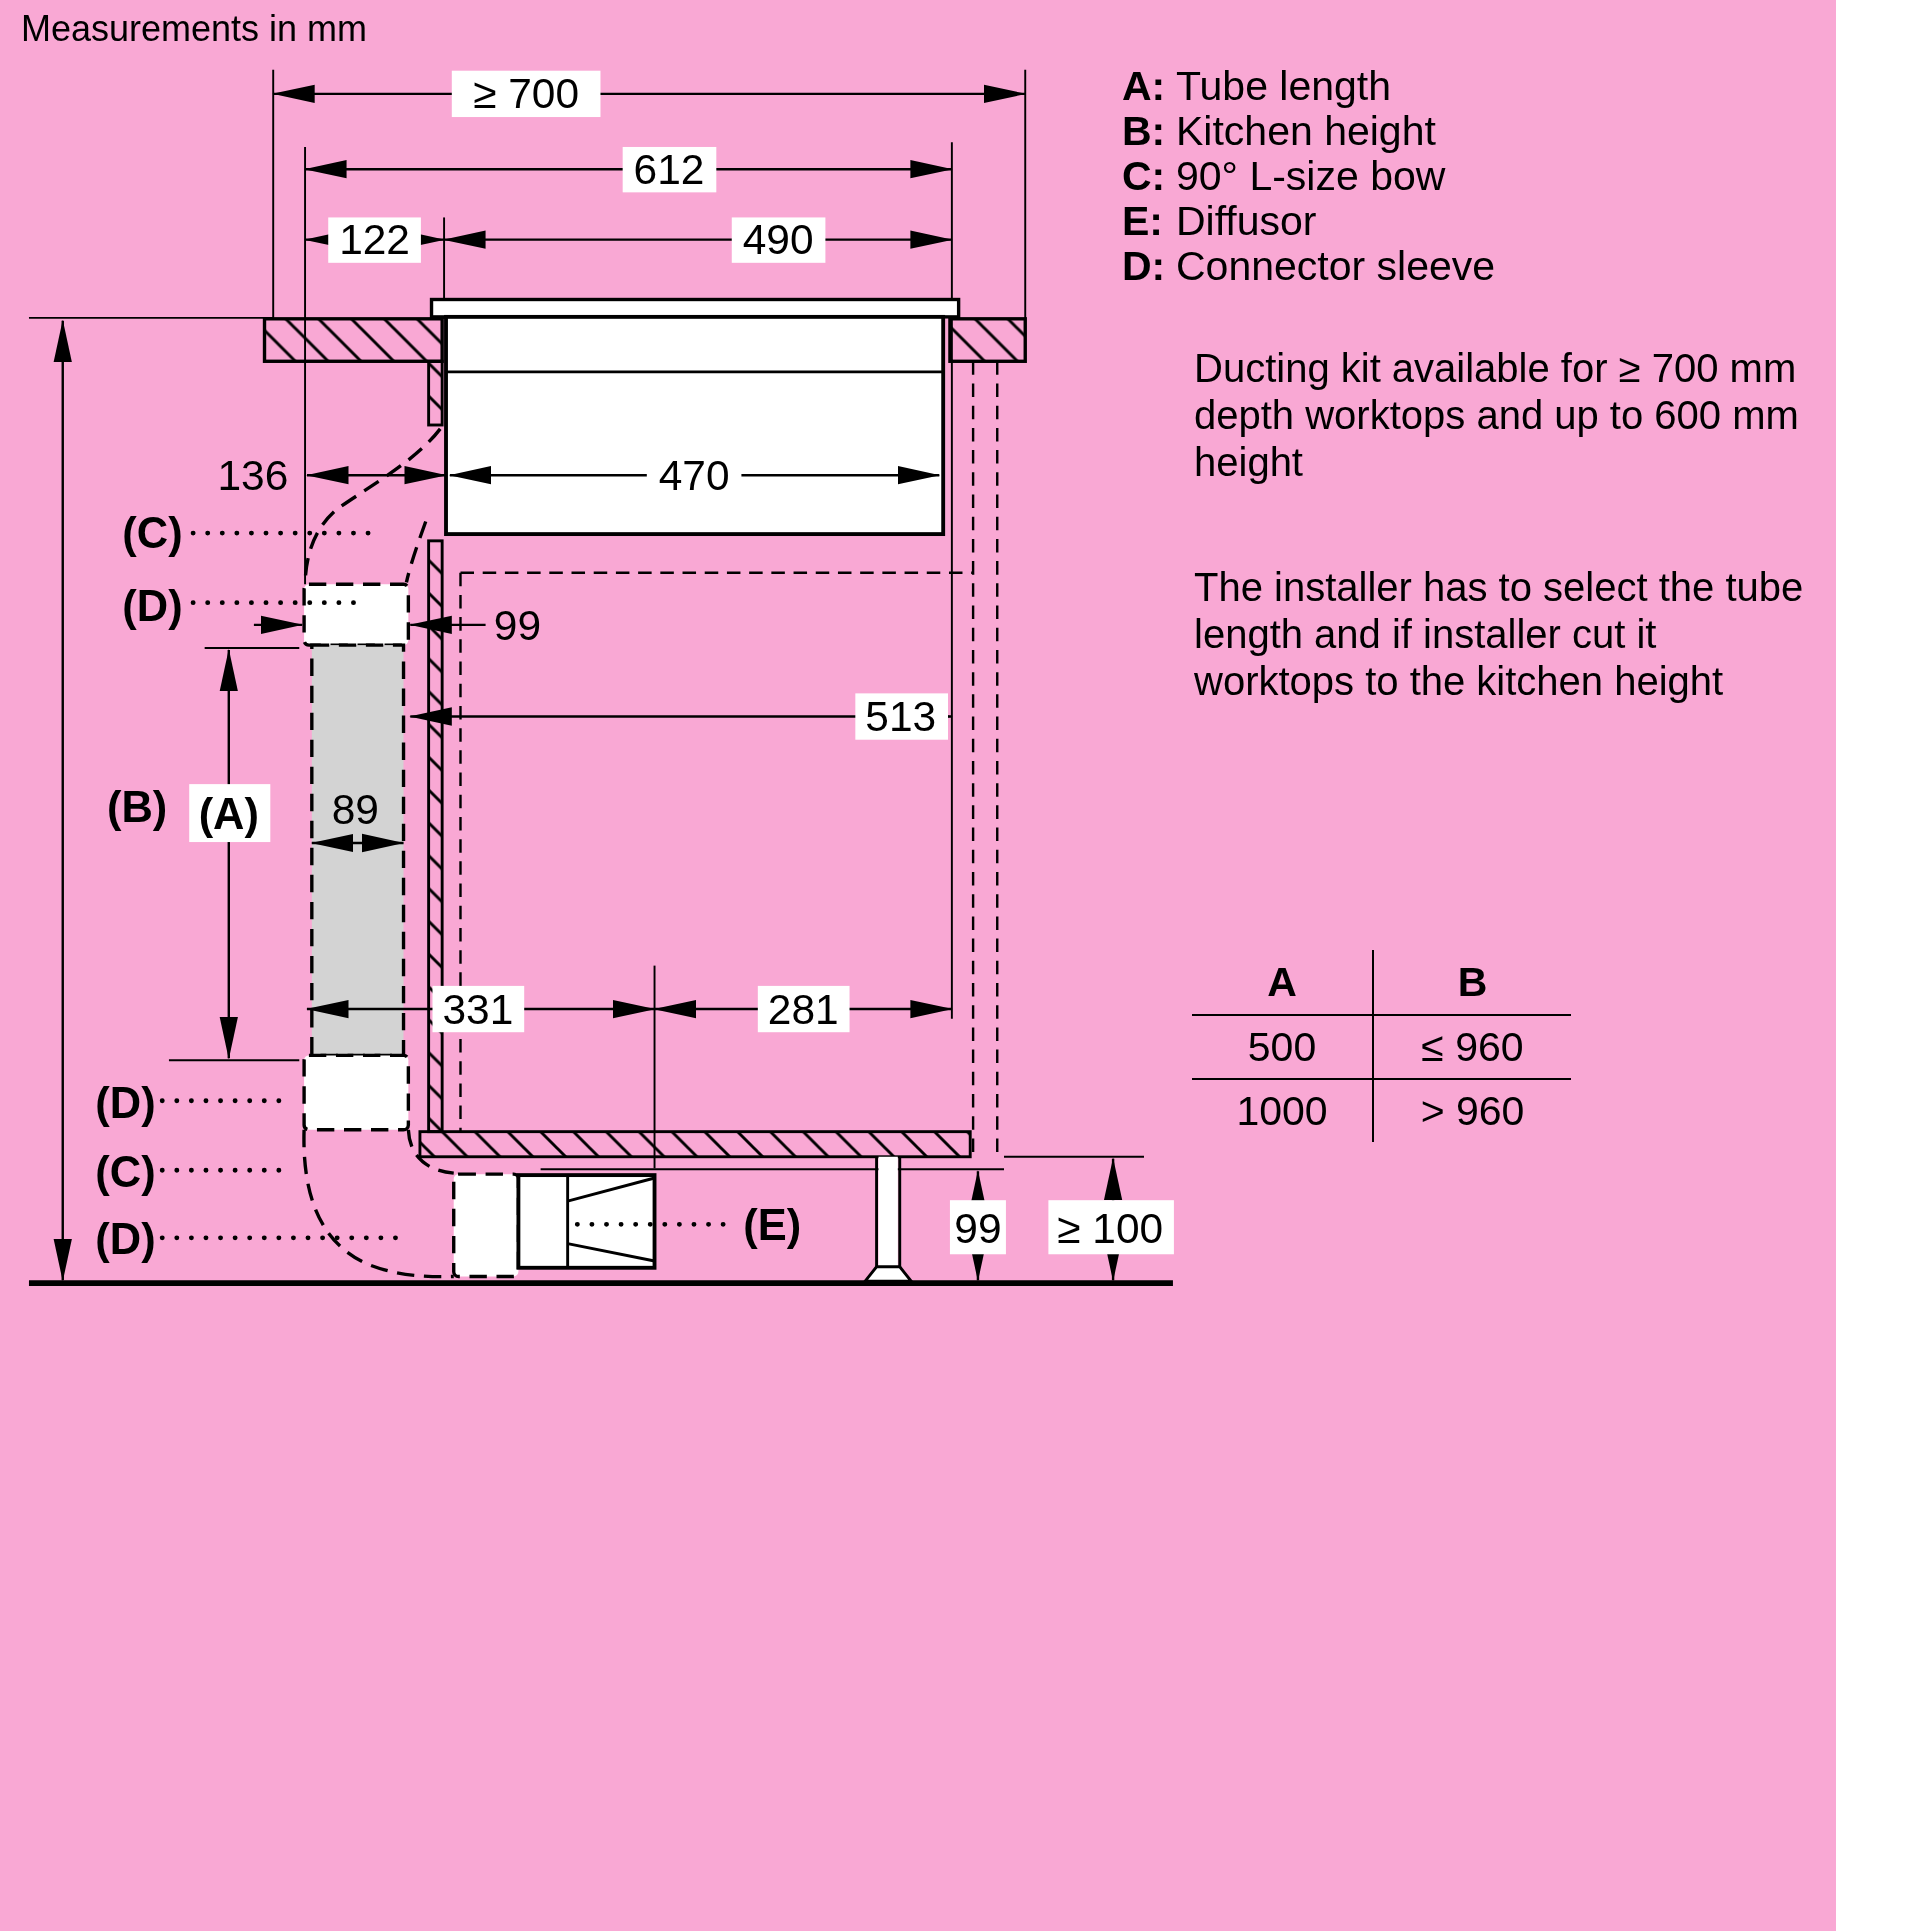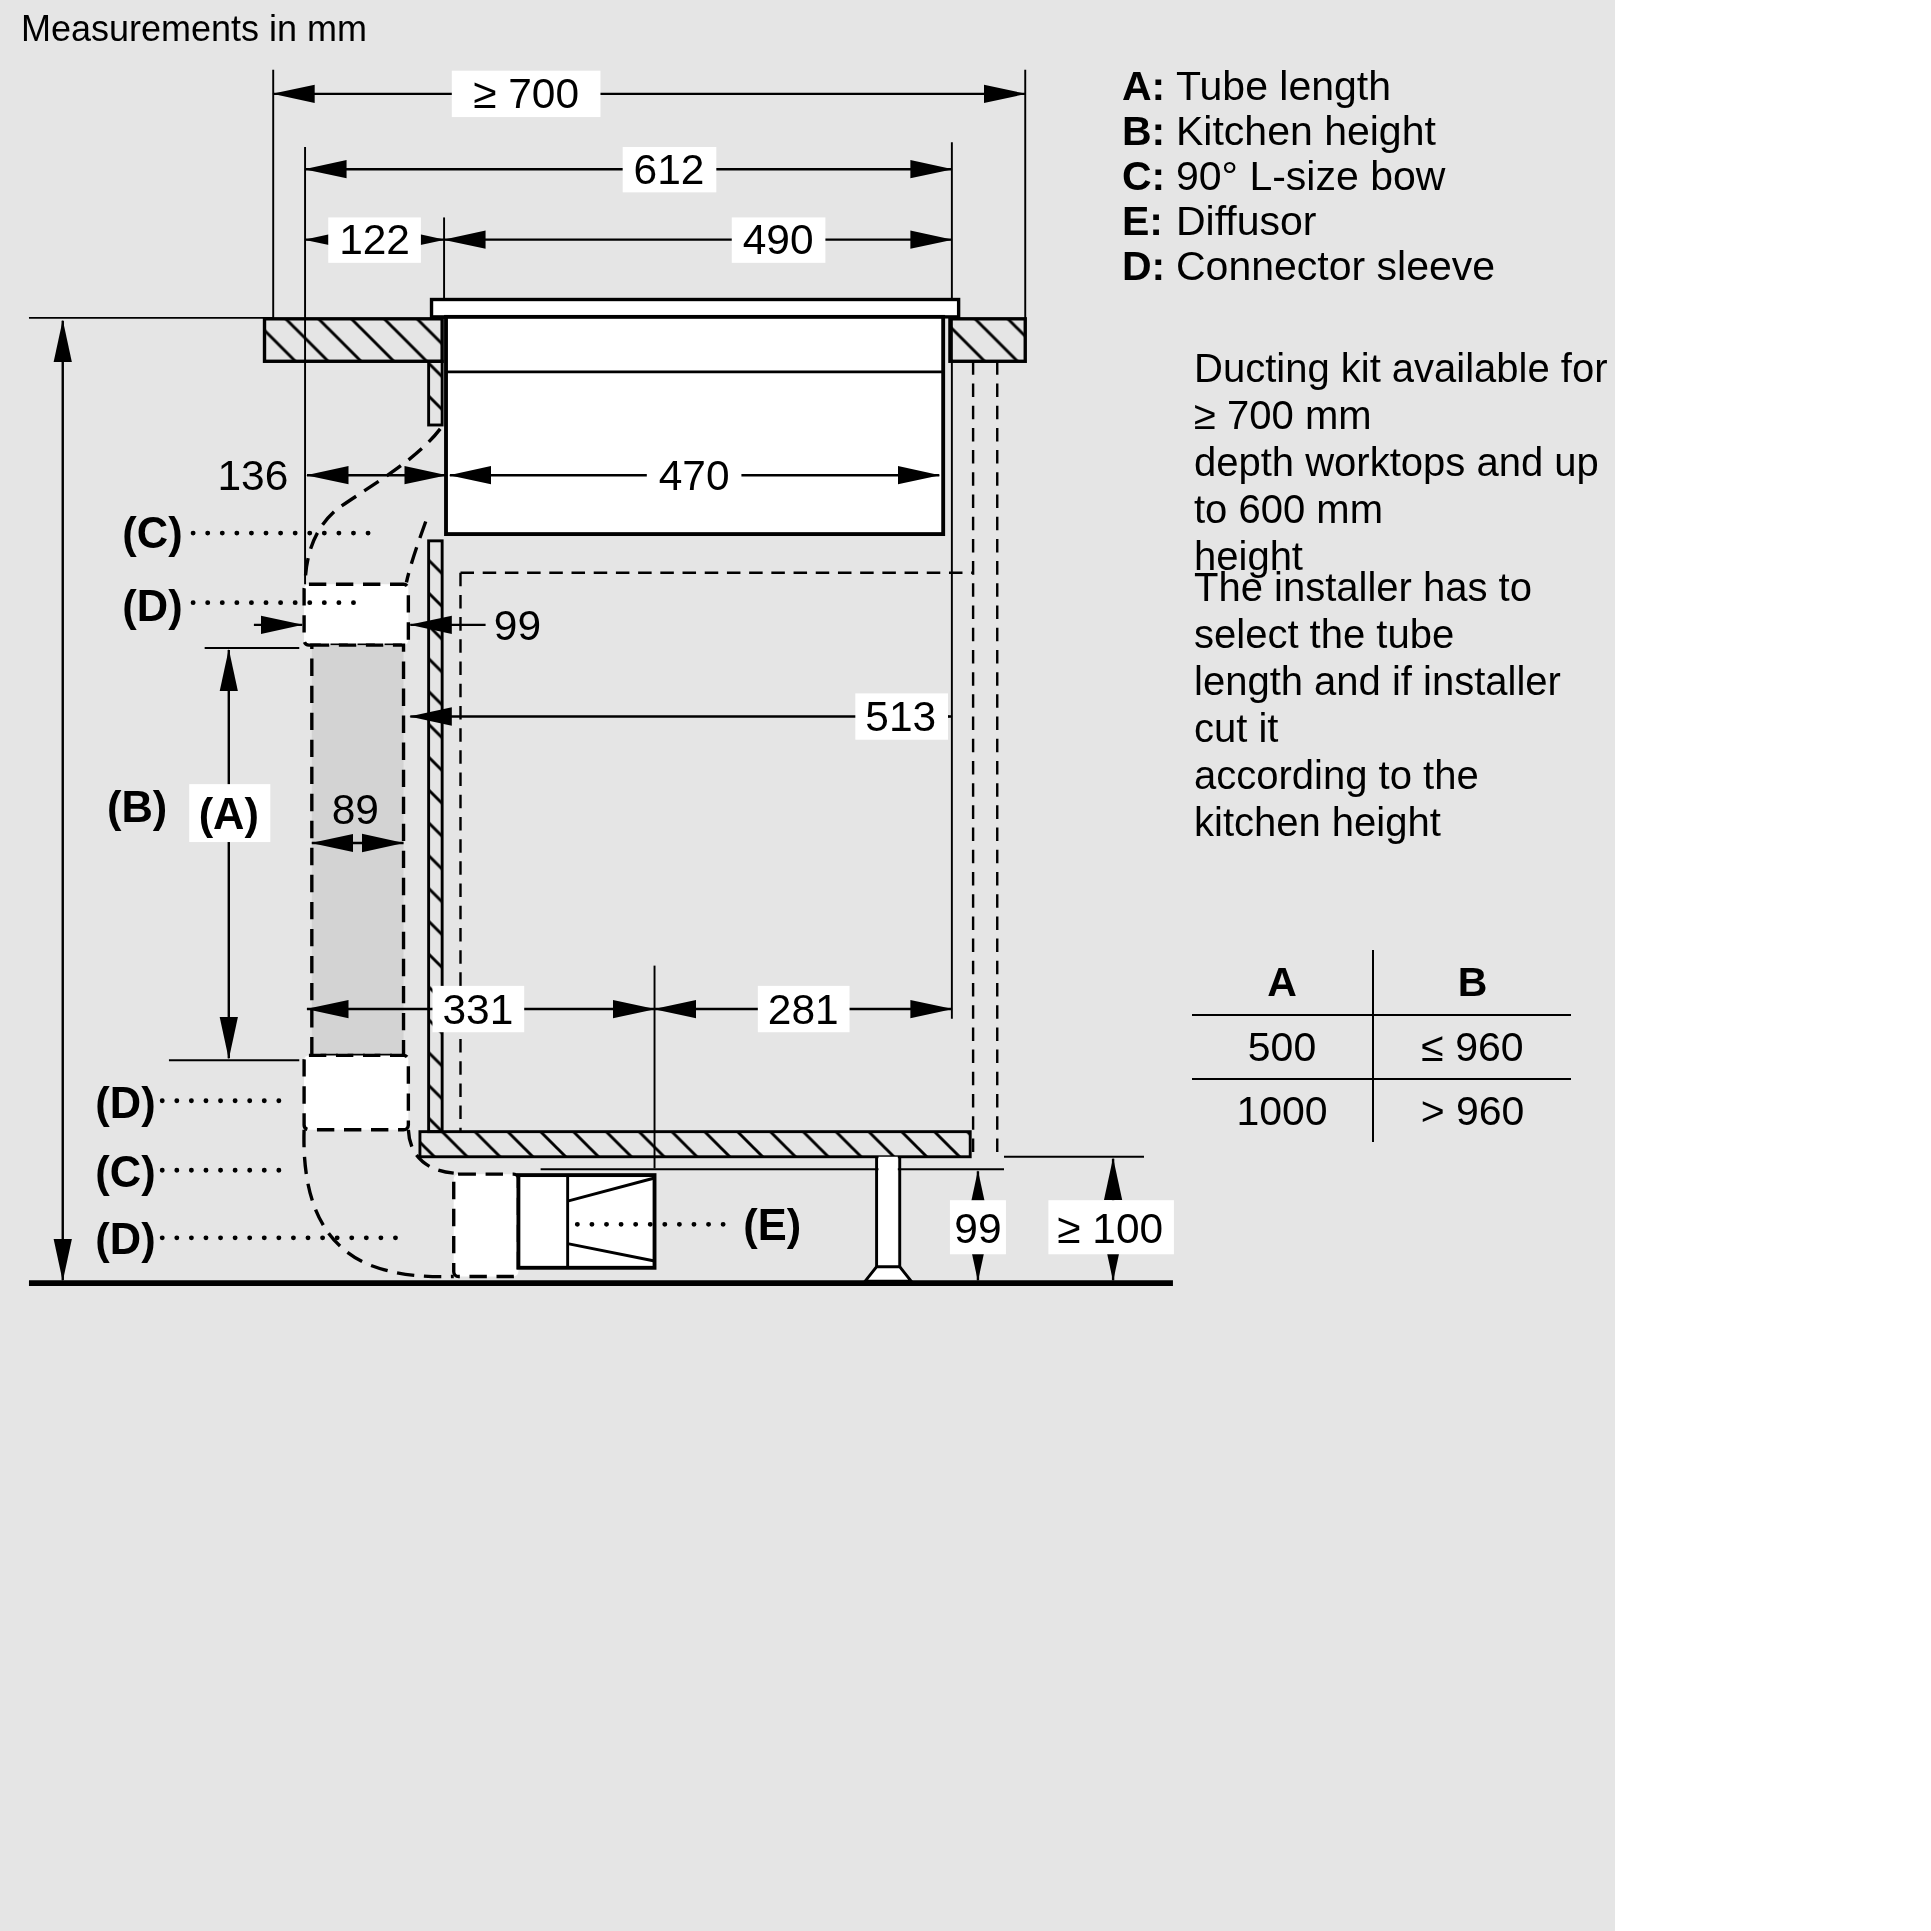--- a/index.html
+++ b/index.html
@@ -1,16 +1,16 @@
 <!DOCTYPE html>
 <html><head>
 <meta charset="utf-8">
 <style>
   html,body{margin:0;padding:0;background:#fff;}
-  .canvas{position:relative;width:1615px;height:1931px;background:#e5e5e5;overflow:hidden;
+  .canvas{position:relative;width:1836px;height:1931px;background:#f9a8d4;overflow:hidden;
           font-family:"Liberation Sans", sans-serif;color:#000;}
   .title{position:absolute;left:21px;top:7.7px;font-size:36px;font-weight:400;}
   .diagram-svg{position:absolute;left:0;top:0;}
   
   .legend{position:absolute;left:1122px;top:64px;font-size:41px;line-height:45px;}
   .legend-line{white-space:nowrap;}
   .legend-key{font-weight:bold;display:inline-block;min-width:54px;}
   .note{position:absolute;left:1194px;font-size:40px;line-height:47px;}
   .note1{top:338px;margin-top:7px;}
   .note2{top:564px;}
@@ -193,21 +193,21 @@
   </div>
 
   <div class="note note1">
     <div>Ducting kit available for ≥ 700 mm</div>
     <div>depth worktops and up to 600 mm</div>
     <div>height</div>
   </div>
   <div class="note note2">
     <div>The installer has to select the tube</div>
     <div>length and if installer cut it</div>
-    <div>according to the kitchen height</div>
+    <div>worktops to the kitchen height</div>
   </div>
 
   <table class="ab-table">
     <tbody>
       <tr class="hdr">
         <td class="cA">A</td>
         <td class="cB">B</td>
       </tr>
       <tr class="r1">
         <td class="cA">500</td>

